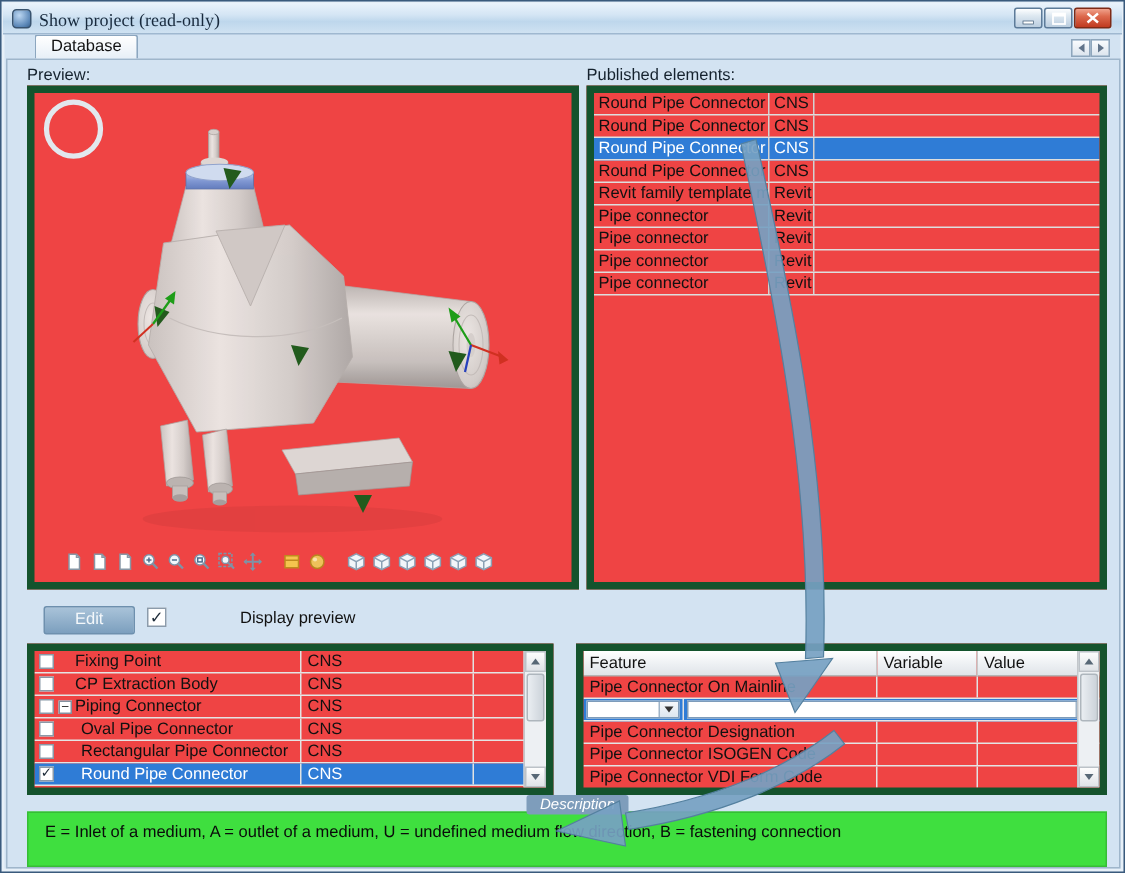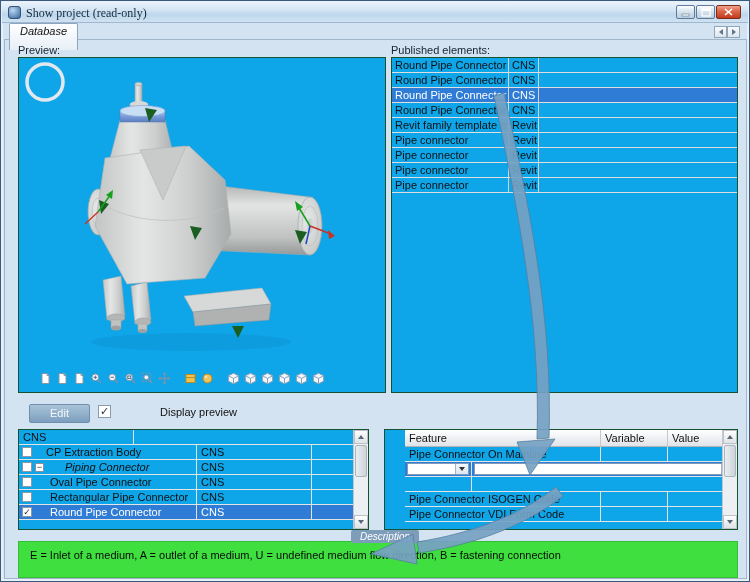--- a/index.html
+++ b/index.html
@@ -15,30 +15,30 @@
     border-bottom:1px solid #9fb8d0;font-family:Liberation Serif, serif;}
   .app-icon{position:absolute;left:6px;top:4px;width:13px;height:13px;border-radius:3px;
     background:radial-gradient(circle at 35% 30%,#bcd7f2,#5c88b8 70%,#3c6490);border:1px solid #38536f;box-sizing:border-box;}
   .title-text{position:absolute;left:24px;top:4px;font-size:12px;color:#17293c;white-space:nowrap;}
   .caption-buttons{position:absolute;top:3px;right:7px;display:flex;}
   .cap-btn{width:19px;height:14px;margin-left:1px;border:1px solid #5d7b99;border-radius:2px;box-sizing:border-box;
     background:linear-gradient(#fdfeff,#dce7f0 40%,#bacddf);display:flex;align-items:center;justify-content:center;}
   .cap-btn.close{width:25px;background:linear-gradient(#f0a28c,#dd6a4e 40%,#c03a20);border-color:#7e2a16;}
   
   .panel{position:absolute;left:3px;top:38px;width:743px;height:540px;border:1px solid #9fb6cb;background:#d3e3f2;box-sizing:border-box;}
-  .tab{position:absolute;left:8px;top:22px;height:27px;line-height:15px;padding:0 10px;z-index:2;
-    background:linear-gradient(#ffffff,#e7eff7);border:1px solid #8ca6bf;border-bottom:none;border-radius:2px 2px 0 0;box-sizing:border-box;font-style:italic;}
+  .tab{position:absolute;left:22px;top:22px;height:16px;line-height:15px;padding:0 10px;z-index:2;
+    background:linear-gradient(#ffffff,#e7eff7);border:1px solid #8ca6bf;border-bottom:none;border-radius:2px 2px 0 0;box-sizing:border-box;}
   .tabscroll{position:absolute;right:9px;top:25px;display:flex;z-index:3;}
   .tabscroll .tsb{width:13px;height:12px;border:1px solid #8ea6bc;box-sizing:border-box;background:linear-gradient(#fafcfe,#dce5ee);
     display:flex;align-items:center;justify-content:center;}
   .tri-left{width:0;height:0;border-top:3px solid transparent;border-bottom:3px solid transparent;border-right:4px solid #61748a;}
   .tri-right{width:0;height:0;border-top:3px solid transparent;border-bottom:3px solid transparent;border-left:4px solid #61748a;}
   
   .sec-label{position:absolute;z-index:2;color:#15222e;}
-  .box{position:absolute;background:#0ea5e9;border:1px solid #14532d;box-sizing:border-box;z-index:2;overflow:hidden;}
+  .box{position:absolute;background:#ef4444;border:5px solid #14532d;box-sizing:border-box;z-index:2;overflow:hidden;}
   
   .preview-box{left:17px;top:56px;width:368px;height:336px;}
   .ptoolbar{position:absolute;left:18px;bottom:5px;display:flex;align-items:center;z-index:3;}
   .ticon{width:17px;height:17px;display:flex;align-items:center;justify-content:center;}
   .tsep{width:9px;height:17px;}
   
   .published-box{left:390px;top:56px;width:347px;height:336px;}
   .prow{display:flex;height:14px;line-height:14px;border-bottom:1px solid #dedede;}
   .prow .c1{width:117px;padding-left:3px;border-right:1px solid #d2d2d2;overflow:hidden;white-space:nowrap;box-sizing:border-box;}
   .prow .c2{width:30px;padding-left:3px;border-right:1px solid #d2d2d2;box-sizing:border-box;}
@@ -46,21 +46,21 @@
   .prow.sel{background:#2f7cd6;color:#fff;}
   
   .btn-edit{position:absolute;left:28px;top:403px;width:61px;height:19px;z-index:2;text-align:center;line-height:17px;
     color:#f4f8fb;background:linear-gradient(#a9c3d9,#7c9fbe);border:1px solid #6e90ae;border-radius:2px;box-sizing:border-box;}
   .chkrow{position:absolute;left:97px;top:404px;display:flex;align-items:center;z-index:2;}
   .checkbox{width:13px;height:13px;background:#fff;border:1px solid #8b9bab;box-sizing:border-box;text-align:center;
     line-height:11px;font-size:11px;color:#1c2a38;font-family:"DejaVu Sans",sans-serif;}
   .chkrow span.lbl{margin-left:5px;padding-left:44px;}
   
   .class-box{left:17px;top:428px;width:351px;height:101px;}
-  .feature-box{left:383px;top:428px;width:354px;height:101px;padding-left:20px;}
+  .feature-box{left:383px;top:428px;width:354px;height:101px;}
   .thead{display:flex;height:17px;}
   .th{background:linear-gradient(#ffffff,#edf0f3 55%,#e0e4e9);border-right:1px solid #c8c8c8;border-bottom:1px solid #b4b4b4;
     line-height:16px;padding-left:4px;box-sizing:border-box;overflow:hidden;white-space:nowrap;}
   .th1{width:178px;}.th2{width:115px;}.th3{flex:1;border-right:none;}
   .fh1{width:196px;}.fh2{width:67px;}.fh3{flex:1;border-right:none;}
   .trow{display:flex;height:14px;line-height:14px;border-bottom:1px solid #e4e4e4;}
   .tc1{width:178px;display:flex;align-items:center;border-right:1px solid #e2e2e2;overflow:hidden;white-space:nowrap;box-sizing:border-box;}
   .tc2{width:115px;padding-left:4px;border-right:1px solid #e2e2e2;box-sizing:border-box;}
   .tc3{flex:1;}
   .trow.sel{background:#2f7cd6;color:#fff;}
@@ -377,36 +377,40 @@
 
   <div class="btn-edit">Edit</div>
   <div class="chkrow">
     <div class="checkbox">✓</div>
     <span class="lbl">Display preview</span>
   </div>
 
   <div class="box class-box">
     <div>
         <div class="trow">
+          <div class="tc1">
+            <span class="cb"></span>
+            <span class="txt" style="margin-left: 14px;">Fixing Point</span>
+          </div>
           <div class="tc2">CNS</div>
           <div class="tc3"></div>
         </div>
         <div class="trow">
           <div class="tc1">
             <span class="cb"></span>
             <span class="txt" style="margin-left: 14px;">CP Extraction Body</span>
           </div>
           <div class="tc2">CNS</div>
           <div class="tc3"></div>
         </div>
         <div class="trow">
           <div class="tc1">
             <span class="cb"></span>
             <span class="exp">−</span>
-            <span class="txt" style="margin-left: 21px; font-style: italic;">Piping Connector</span>
+            <span class="txt" style="margin-left: 2px;">Piping Connector</span>
           </div>
           <div class="tc2">CNS</div>
           <div class="tc3"></div>
         </div>
         <div class="trow">
           <div class="tc1">
             <span class="cb"></span>
             <span class="txt" style="margin-left: 18px;">Oval Pipe Connector</span>
           </div>
           <div class="tc2">CNS</div>
@@ -462,20 +466,21 @@
           </div>
           <div class="f3">
             <div class="combo">
               <div class="dd">
                 <i></i>
               </div>
             </div>
           </div>
         </div>
         <div class="frow">
+          <div class="f1">Pipe Connector Designation</div>
           <div class="f2"></div>
           <div class="f3"></div>
         </div>
         <div class="frow">
           <div class="f1">Pipe Connector ISOGEN Code</div>
           <div class="f2"></div>
           <div class="f3"></div>
         </div>
         <div class="frow">
           <div class="f1">Pipe Connector VDI Form Code</div>

